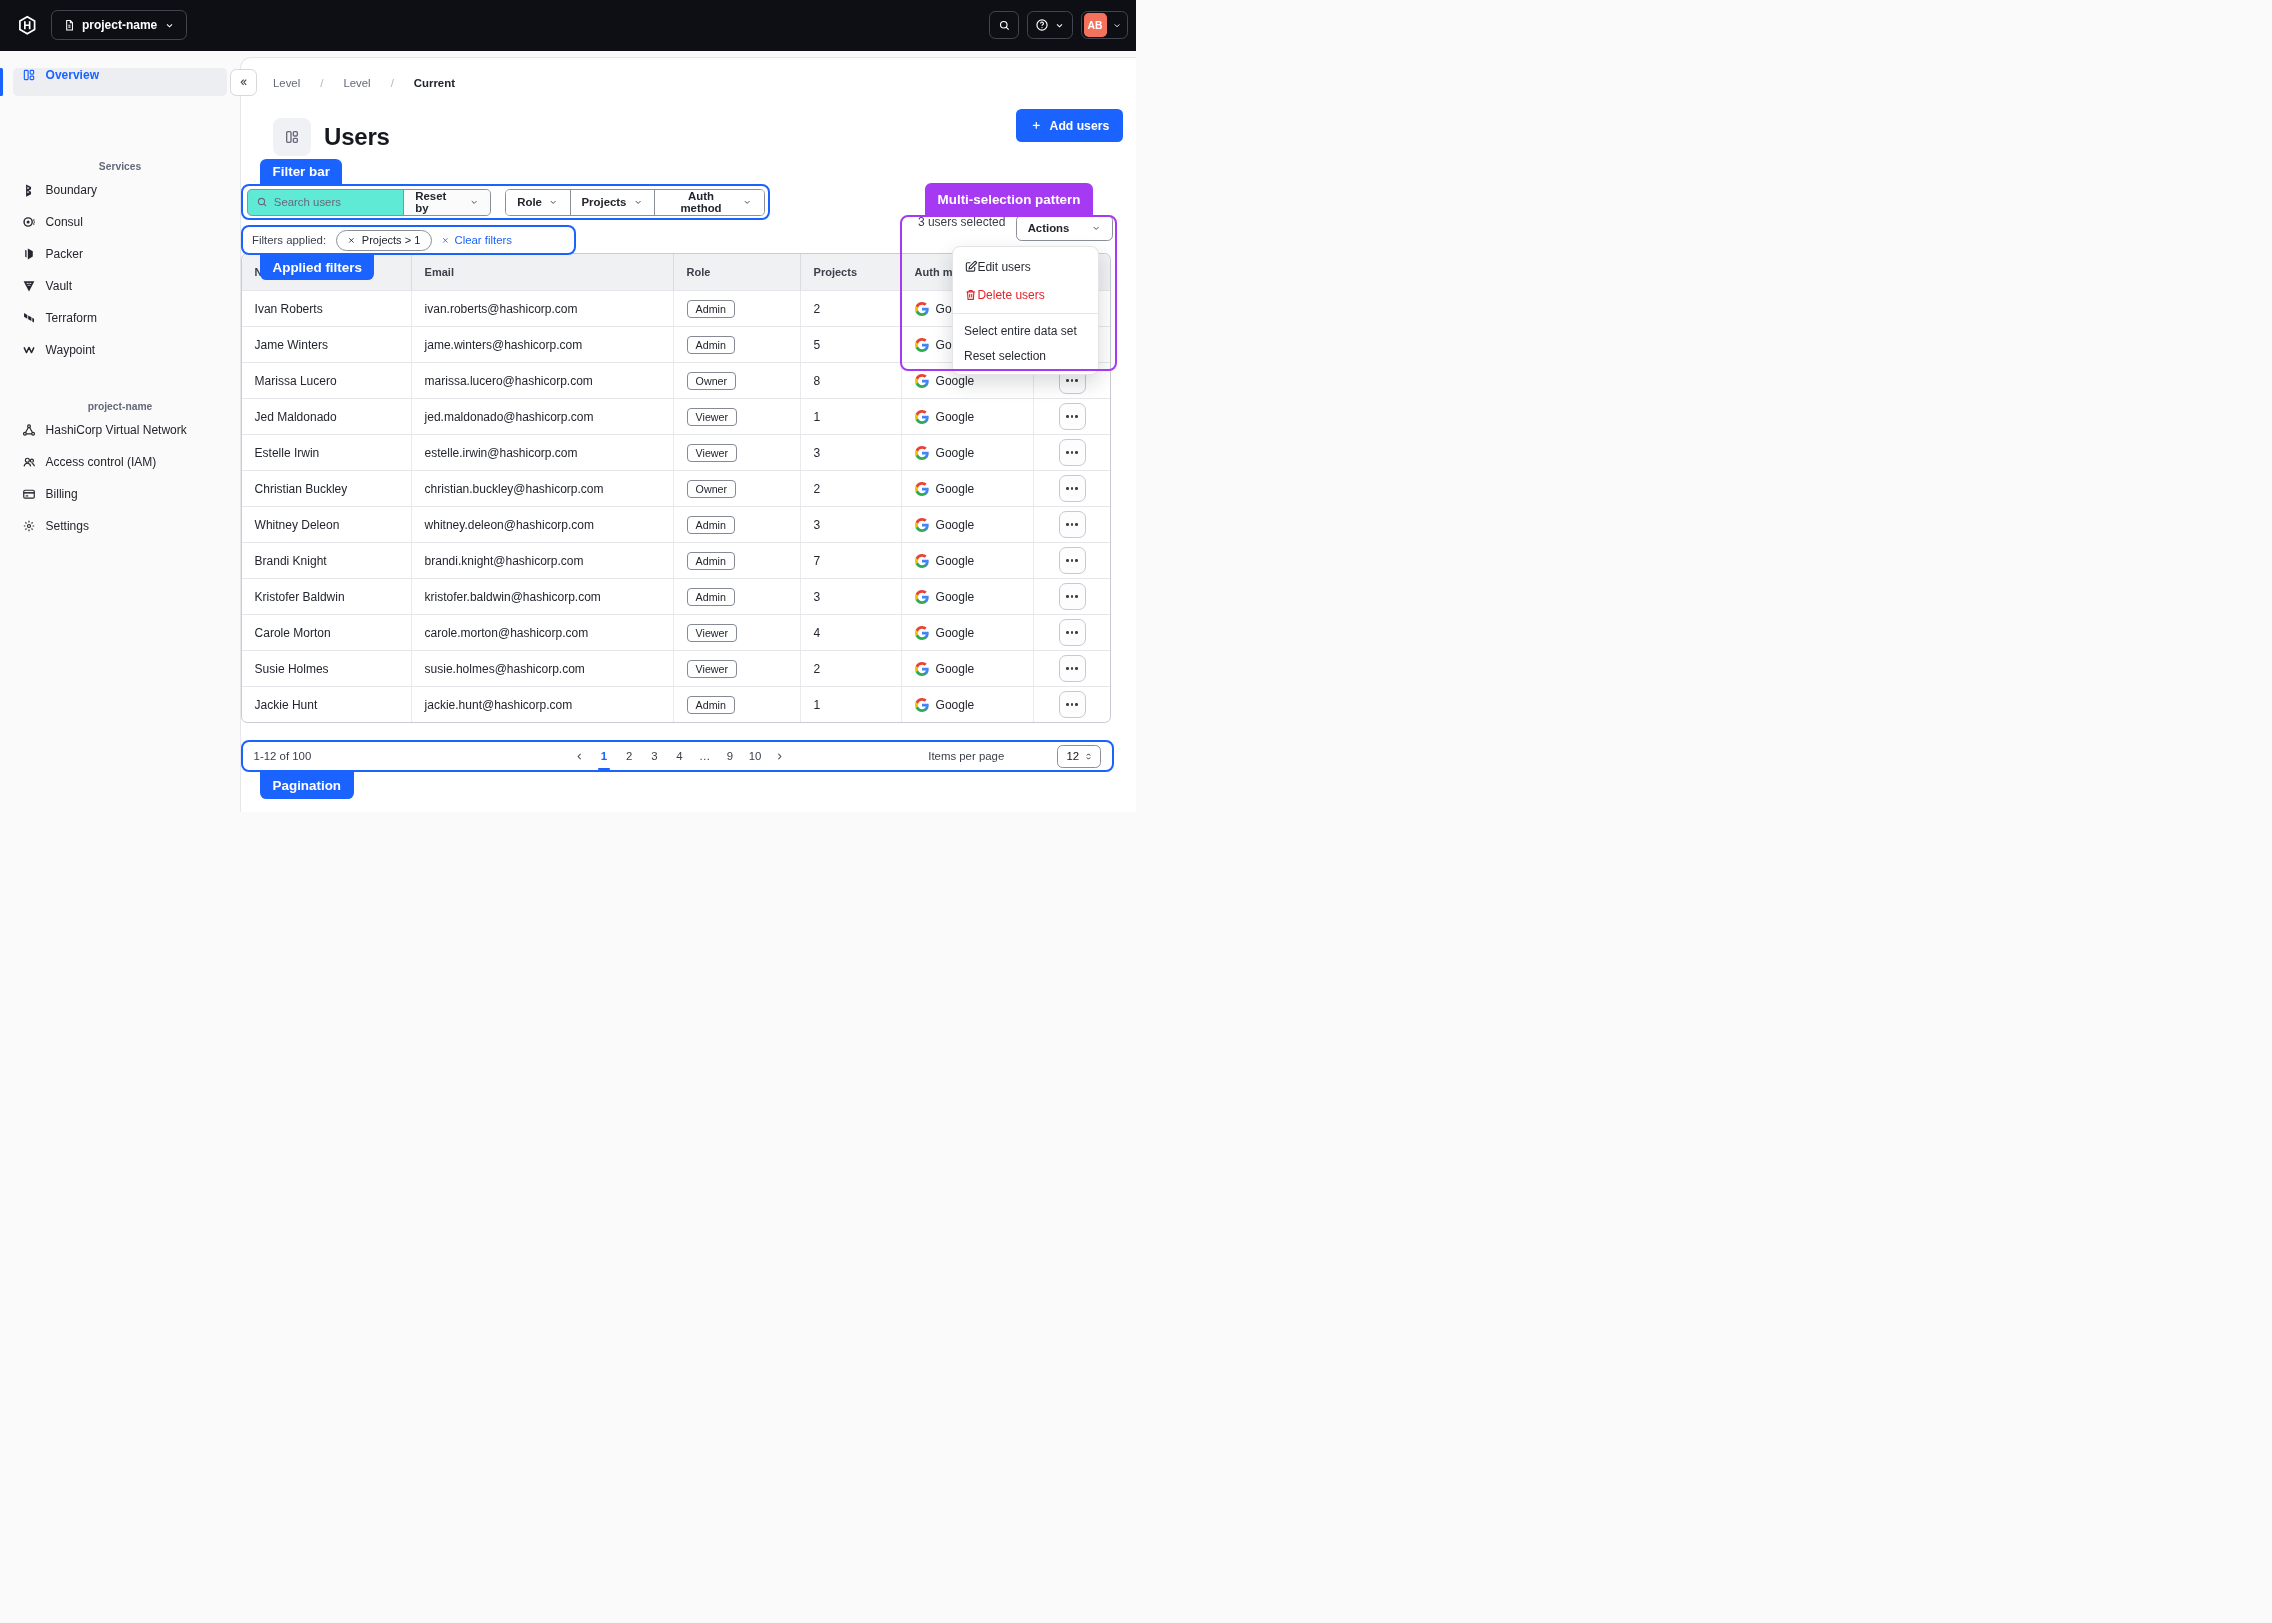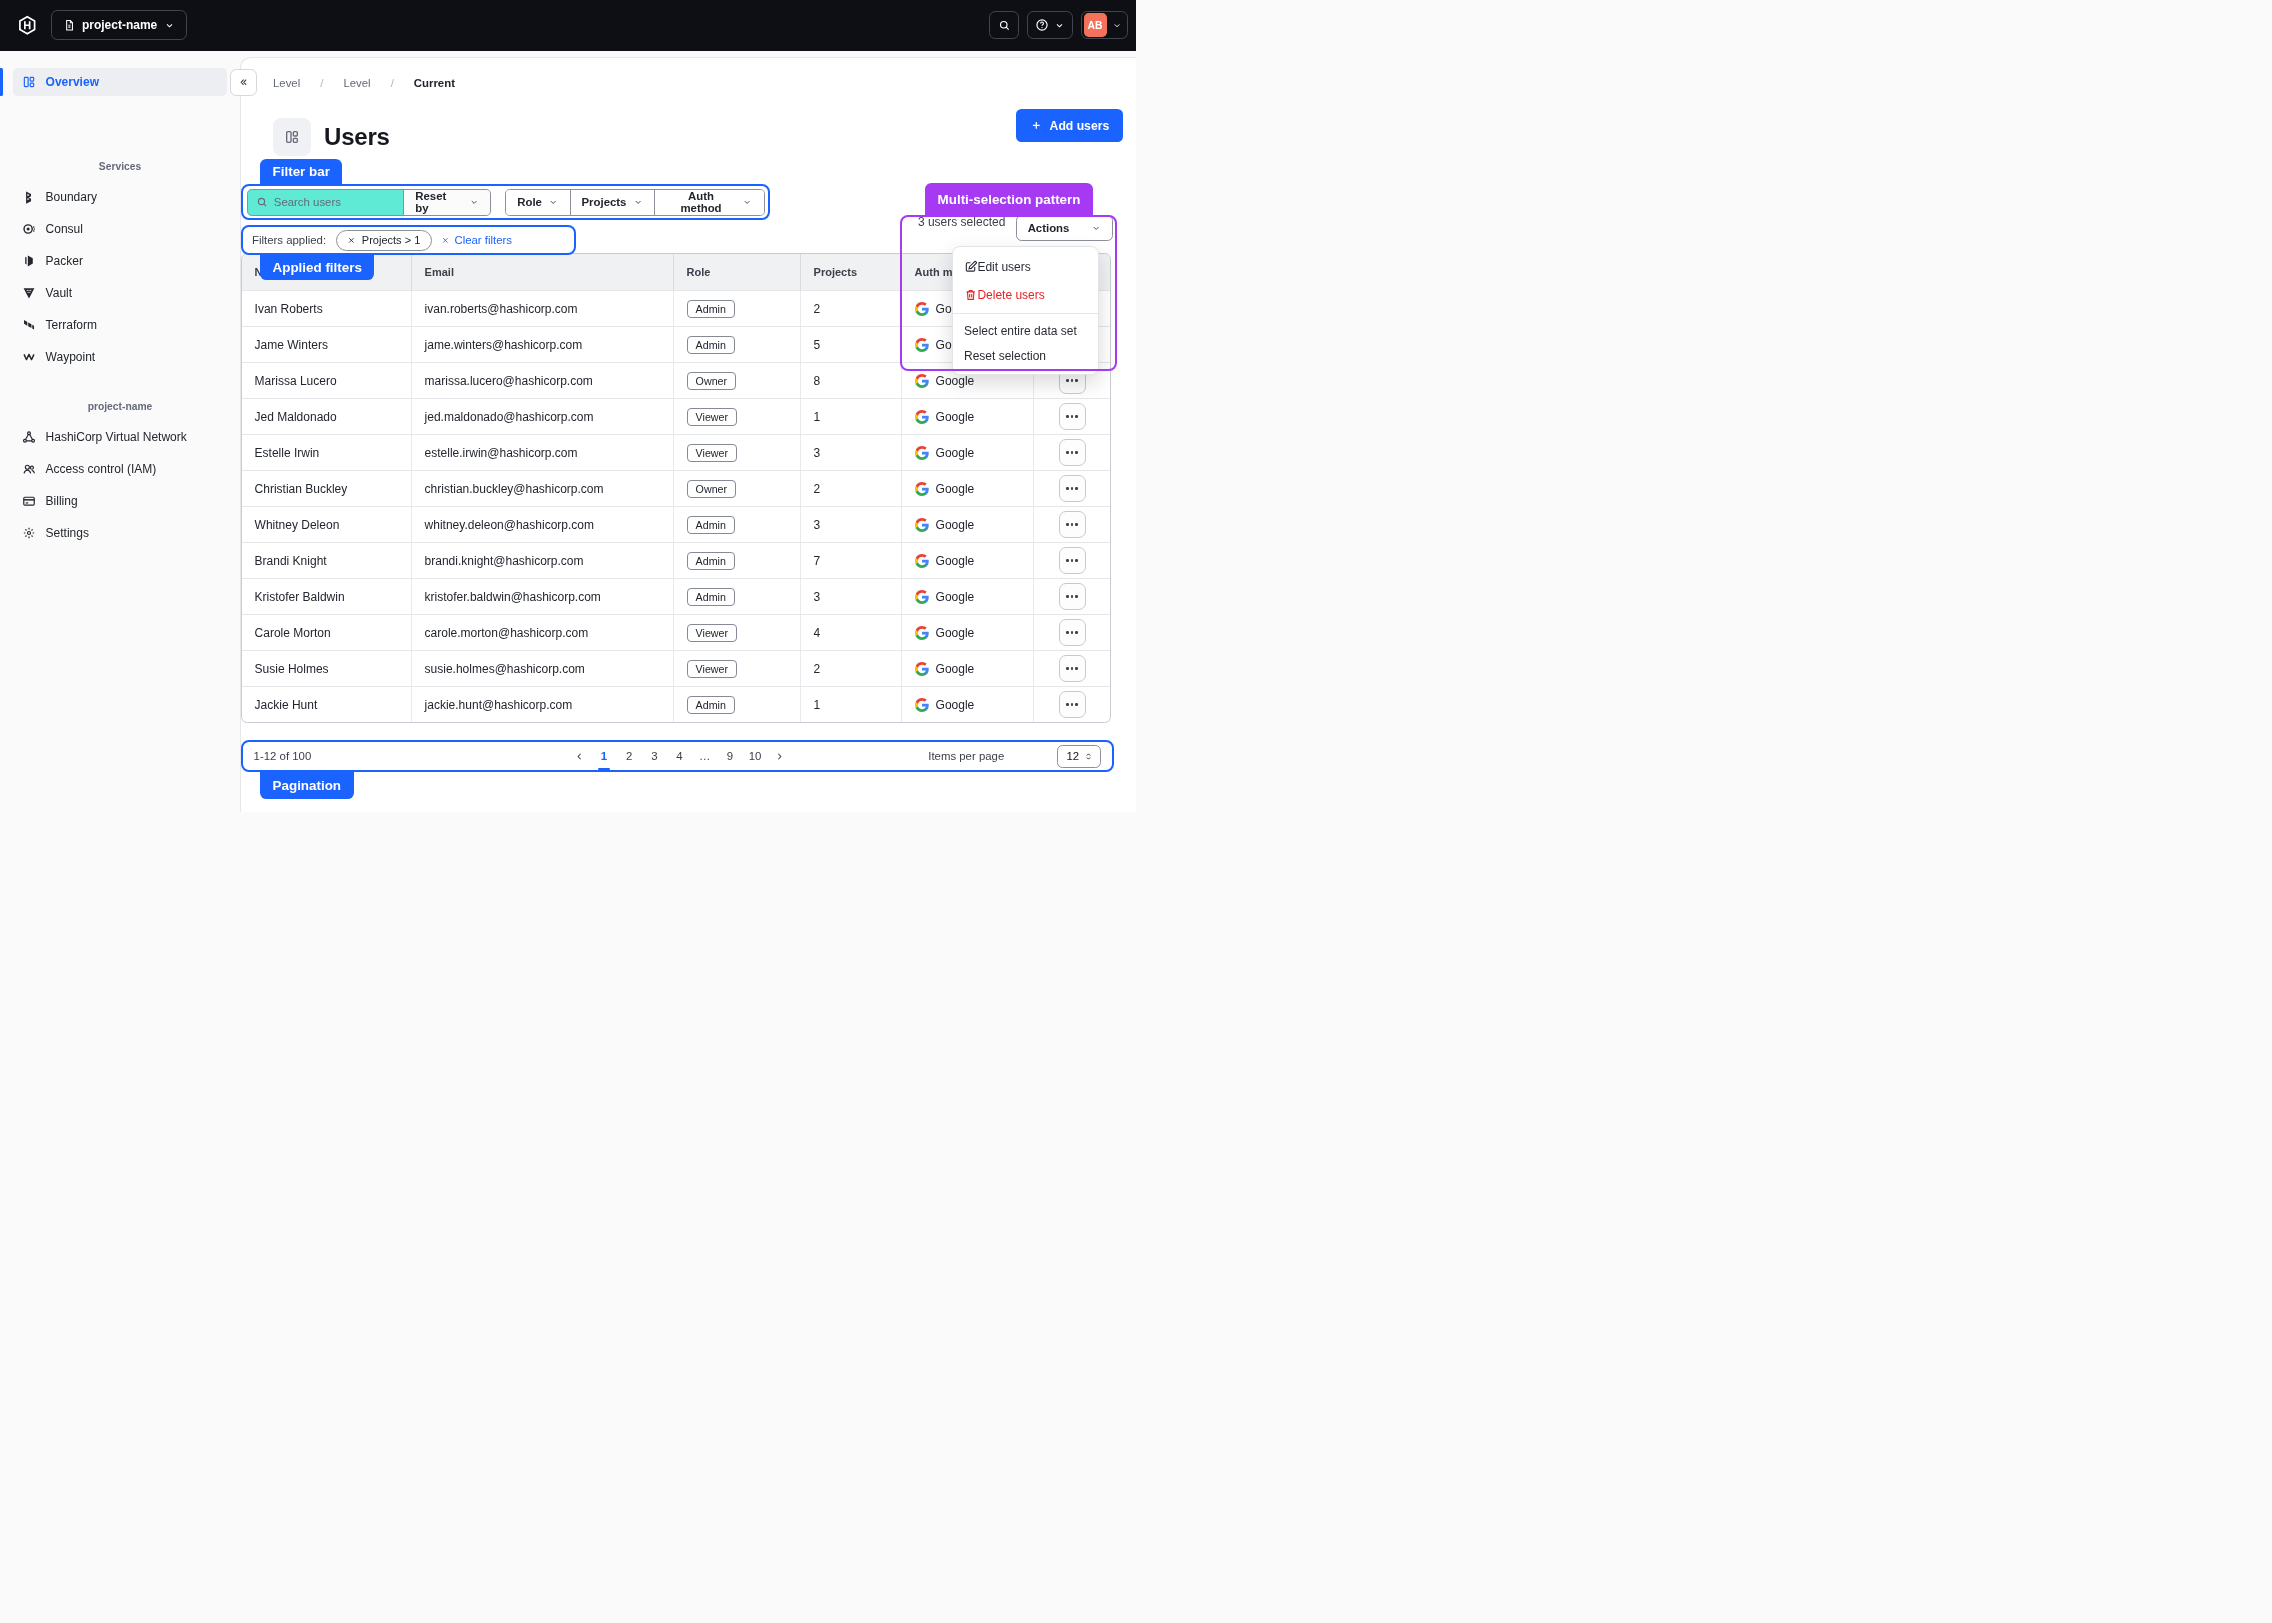--- a/index.html
+++ b/index.html
@@ -16,21 +16,21 @@
   .icon18 { width:14px; height:14px; }
   .icon20 { width:16px; height:16px; }
   .search-btn { position:absolute; left:989px; top:11px; width:30px; height:28px; justify-content:center; }
   .help-btn  { position:absolute; left:1027px; top:11px; width:46px; height:28px; justify-content:center; gap:4.7px; }
   .user-btn  { position:absolute; left:1081px; top:11px; width:47px; height:28px; padding:0 4.7px 0 0; gap:4px; }
   .avatar { width:25px; height:24px; margin:1.6px; border-radius:4.7px; background:#f4725c; color:#fff; font-size:10.3px; font-weight:700; display:flex; align-items:center; justify-content:center; letter-spacing:0.2px; }
 
   
   .sidebar { position:absolute; left:0; top:51px; width:240px; height:761px; background:#fafafa; z-index:2; }
   .accent { position:absolute; left:0; top:17.4px; width:3.2px; height:28px; background:#1b63fe; border-radius:0 1.6px 1.6px 0; }
-  .side-item { display:flex; align-items:center; gap:9.5px; height:28px; margin:0 12.6px; padding:0 9.5px; border-radius:4.7px; font-size:12px; color:#23262e; font-weight:400; cursor:pointer; }
+  .side-item { display:flex; align-items:flex-start; gap:9.5px; height:28px; margin:0 12.6px; padding:0 9.5px; border-radius:4.7px; font-size:12px; color:#23262e; font-weight:400; cursor:pointer; }
   .side-item svg { width:14px; height:14px; color:#23262e; flex:0 0 auto; }
   .side-item.active { background:#eceef2; color:#1b63fe; font-weight:600; }
   .side-item.active svg { color:#1b63fe; }
   .overview-wrap { position:absolute; left:0; top:17.4px; width:240px; }
   .side-sec { position:absolute; left:0; width:240px; }
   .sec-title { font-size:10.3px; font-weight:600; color:#65697a; padding:0 22px; margin-bottom:11px;text-align:center; }
   .side-sec .side-item { margin:0 12.6px 4px; }
 
   
   .panel { position:absolute; left:240px; top:57px; width:896px; height:755px; background:#fff; border-top-left-radius:11px; border-left:0.8px solid #e6e7eb; border-top:0.8px solid #e6e7eb; z-index:1; }

